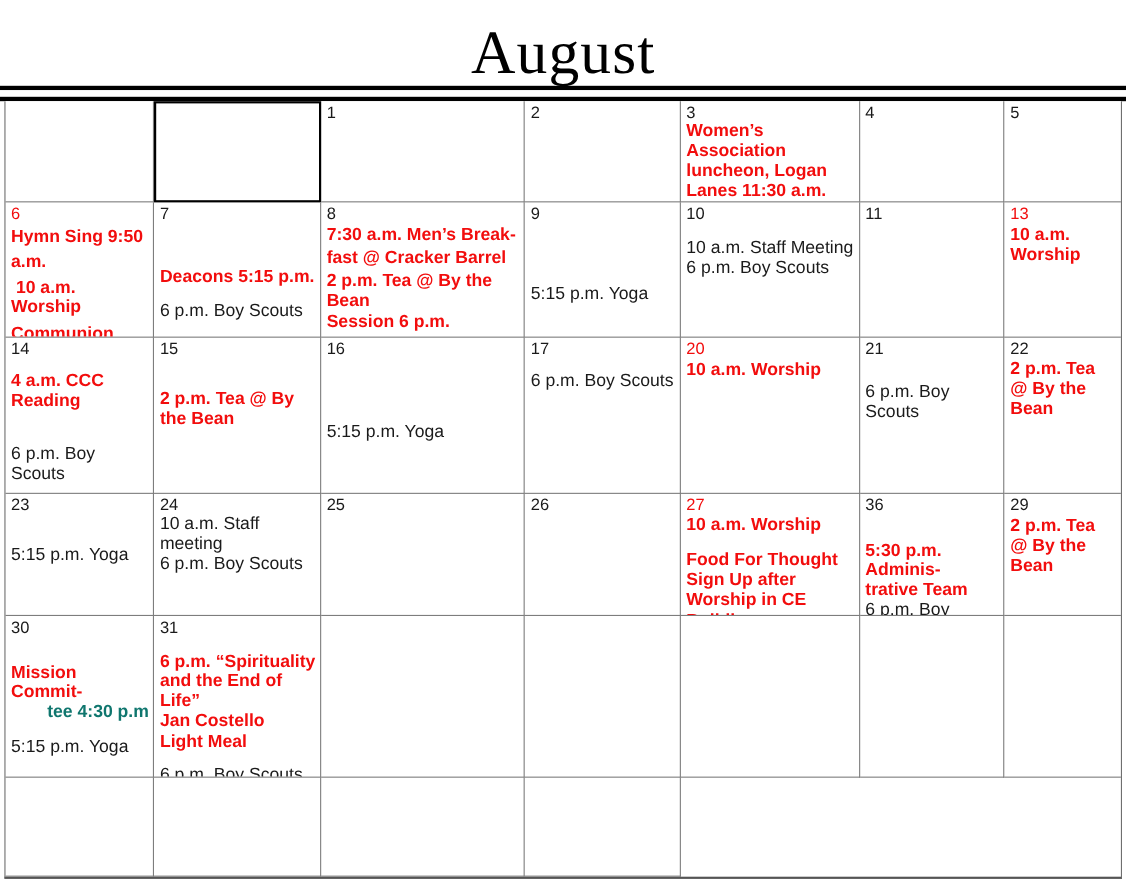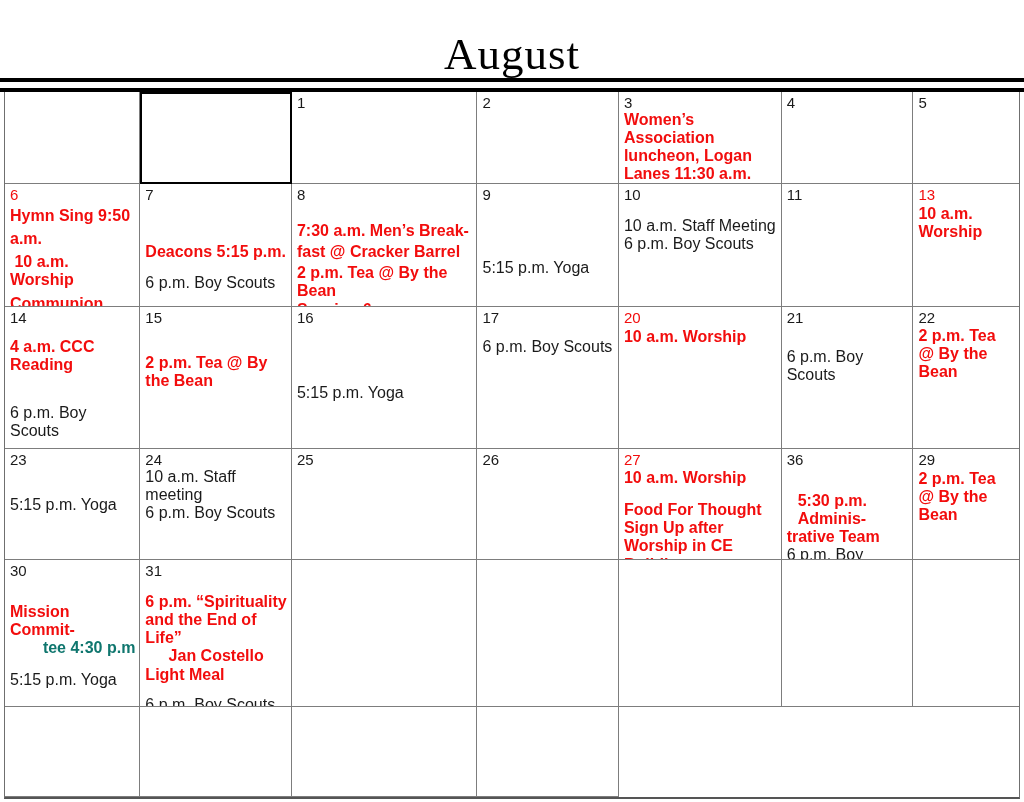--- a/index.html
+++ b/index.html
@@ -11,21 +11,21 @@
   }
   .title-band {
     height: 78px;
     display: flex;
     align-items: flex-end;
     justify-content: center;
   }
   .page-title {
     font-family: "Liberation Serif", "DejaVu Serif", serif;
     font-weight: 400;
-    font-size: 45px;
+    font-size: 56px;
     line-height: 1.05;
     color: #000;
     letter-spacing: 1px;
   }
   .rule { width: 1024px; background: #000; }
   .rule-1 { height: 4px; }
   .rule-gap { height: 6px; background: #fff; }
   .rule-2 { height: 4px; }
   .calendar-grid {
     margin: 0 4px;
@@ -100,21 +100,21 @@
       <div class="event-line" style="color: rgb(242, 13, 13); margin-top: 5px;"> 10 a.m. Worship</div>
       <div class="event-line" style="color: rgb(242, 13, 13); margin-top: 5px;">Communion</div>
     </div>
     <div class="cell">
       <div class="date-num" style="color: rgb(26, 26, 26);">7</div>
       <div class="event-line" style="color: rgb(242, 13, 13); margin-top: 40px;">Deacons 5:15 p.m.</div>
       <div class="event-line black-weight" style="color: rgb(26, 26, 26); margin-top: 13px;">6 p.m. Boy Scouts</div>
     </div>
     <div class="cell">
       <div class="date-num" style="color: rgb(26, 26, 26);">8</div>
-      <div class="event-line" style="color: rgb(242, 13, 13); margin-top: 19px;">7:30 a.m. Men’s Break-</div>
+      <div class="event-line" style="color: rgb(242, 13, 13); margin-top: 2px;">7:30 a.m. Men’s Break-</div>
       <div class="event-line" style="color: rgb(242, 13, 13); margin-top: 3px;">fast @ Cracker Barrel</div>
       <div class="event-line" style="color: rgb(242, 13, 13); margin-top: 3px;">2 p.m. Tea @ By the Bean</div>
       <div class="event-line" style="color: rgb(242, 13, 13);">Session 6 p.m.</div>
     </div>
     <div class="cell">
       <div class="date-num" style="color: rgb(26, 26, 26);">9</div>
       <div class="event-line black-weight" style="color: rgb(26, 26, 26); margin-top: 56px;">5:15 p.m. Yoga</div>
     </div>
     <div class="cell">
       <div class="date-num" style="color: rgb(26, 26, 26);">10</div>
@@ -175,39 +175,39 @@
     <div class="cell">
       <div class="date-num" style="color: rgb(242, 13, 13);">27</div>
       <div class="event-line" style="color: rgb(242, 13, 13); margin-top: 1px;">10 a.m. Worship</div>
       <div class="event-line" style="color: rgb(242, 13, 13); margin-top: 14px;">Food For Thought</div>
       <div class="event-line" style="color: rgb(242, 13, 13);">Sign Up after</div>
       <div class="event-line" style="color: rgb(242, 13, 13);">Worship in CE</div>
       <div class="event-line" style="color: rgb(242, 13, 13);">Building</div>
     </div>
     <div class="cell">
       <div class="date-num" style="color: rgb(26, 26, 26);">36</div>
-      <div class="event-line" style="color: rgb(242, 13, 13); margin-top: 24px; margin-left: 11px;">5:30 p.m. Adminis-</div>
+      <div class="event-line" style="color: rgb(242, 13, 13); margin-top: 24px;">5:30 p.m. Adminis-</div>
       <div class="event-line" style="color: rgb(242, 13, 13);">trative Team</div>
       <div class="event-line black-weight" style="color: rgb(26, 26, 26);">6 p.m. Boy Scouts</div>
     </div>
     <div class="cell">
       <div class="date-num" style="color: rgb(26, 26, 26);">29</div>
       <div class="event-line" style="color: rgb(242, 13, 13); margin-top: 2px;">2 p.m. Tea @ By the Bean</div>
     </div>
     <div class="cell">
       <div class="date-num" style="color: rgb(26, 26, 26);">30</div>
       <div class="event-line" style="color: rgb(242, 13, 13); margin-top: 24px;">Mission Commit-</div>
       <div class="event-line" style="color: #0f766e; text-align: right;">tee 4:30 p.m</div>
       <div class="event-line black-weight" style="color: rgb(26, 26, 26); margin-top: 14px;">5:15 p.m. Yoga</div>
     </div>
     <div class="cell">
       <div class="date-num" style="color: rgb(26, 26, 26);">31</div>
       <div class="event-line" style="color: rgb(242, 13, 13); margin-top: 14px;">6 p.m. “Spirituality</div>
       <div class="event-line" style="color: rgb(242, 13, 13);">and the End of Life”</div>
-      <div class="event-line" style="color: rgb(242, 13, 13); text-align: center;">Jan Costello</div>
+      <div class="event-line" style="color: rgb(242, 13, 13);">Jan Costello</div>
       <div class="event-line" style="color: rgb(242, 13, 13);">Light Meal</div>
       <div class="event-line black-weight" style="color: rgb(26, 26, 26); margin-top: 12px;">6 p.m. Boy Scouts</div>
     </div>
     <div class="cell"></div>
     <div class="cell"></div>
     <div class="cell"></div>
     <div class="cell"></div>
     <div class="cell"></div>
     <div class="cell"></div>
     <div class="cell"></div>

